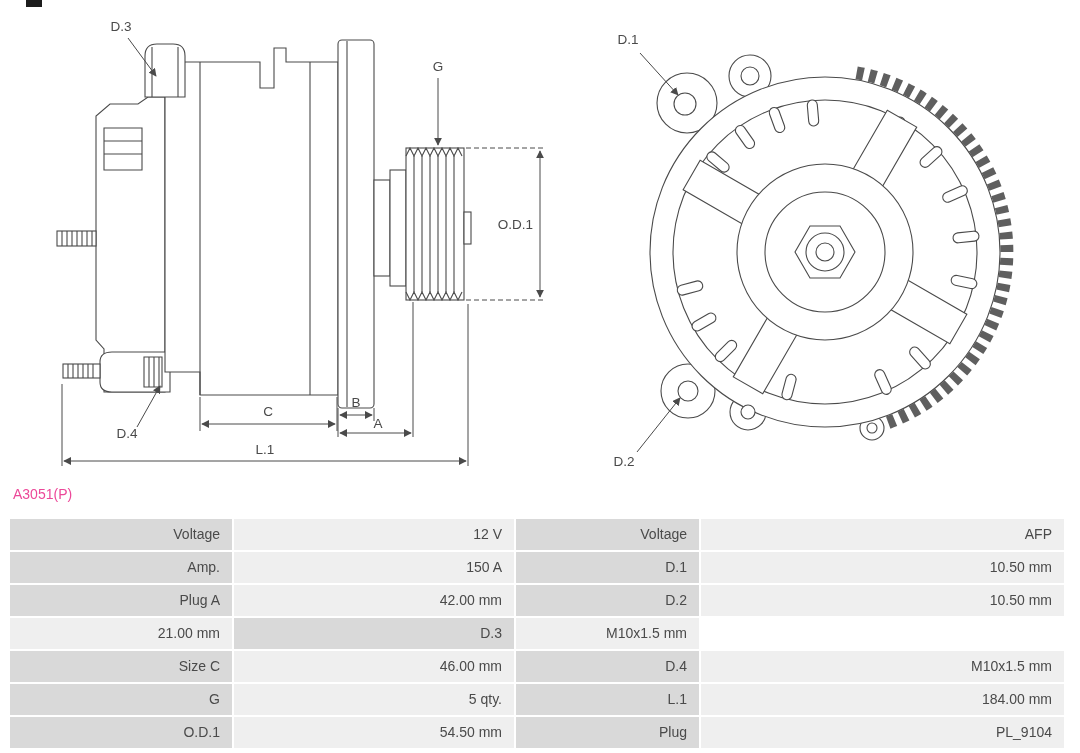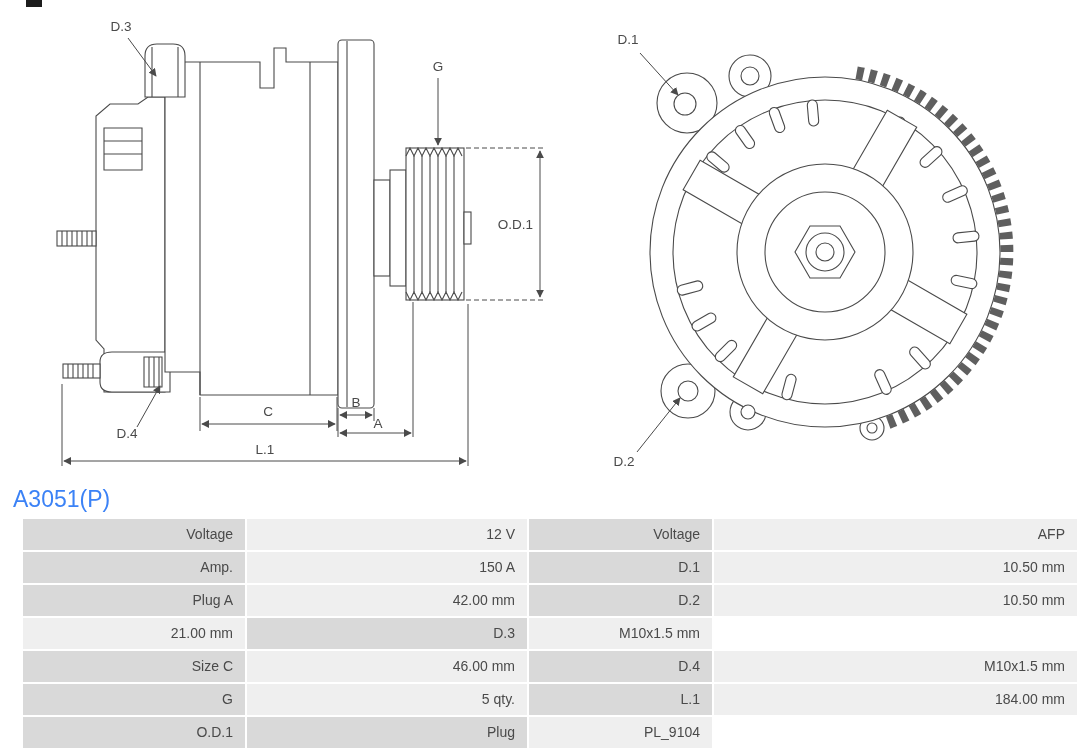--- a/index.html
+++ b/index.html
@@ -12,24 +12,24 @@
   .drawing { position:absolute; left:0; top:0; }
   .shape { fill:#ffffff; stroke:#4a4a4a; stroke-width:1.1; }
   .ln    { fill:none; stroke:#4a4a4a; stroke-width:1.1; }
   .slot  { fill:#ffffff; stroke:#4a4a4a; stroke-width:1.1; }
   .dim   { fill:none; stroke:#4a4a4a; stroke-width:1; }
   .dash  { stroke-dasharray:5 3; }
   .teeth { fill:none; stroke:#5f5f5f; stroke-width:13; stroke-dasharray:7 6; }
   text.dlabel { font-family:"Liberation Sans", sans-serif; font-size:13.5px; fill:#4a4a4a; }
 
   .part-number {
-    position:absolute; left:13px; top:486px; font-size:23px; color:#3b82f6;
+    position:absolute; left:13px; top:486px; font-size:14px; color:#ec4899;
   }
 
-  .spec-table { position:absolute; left:10px; top:519px; width:1054px;margin-left:13px; }
+  .spec-table { position:absolute; left:10px; top:519px; width:1054px; }
   .spec-row { display:grid; grid-template-columns:222px 280px 183px 1fr; gap:2px; margin-bottom:2px; }
   .cell {
     height:31px; line-height:31px; font-size:14px;
     text-align:right; padding-right:12px; box-sizing:border-box;
     white-space:nowrap; overflow:hidden;
   }
   .cell.label { background:#d9d9d9; }
   .cell.value { background:#efefef;text-align:right; }
 </style>
 </head>
@@ -204,16 +204,17 @@
     <div class="cell value">M10x1.5 mm</div>
   </div>
   <div class="spec-row">
     <div class="cell label">G</div>
     <div class="cell value">5 qty.</div>
     <div class="cell label">L.1</div>
     <div class="cell value">184.00 mm</div>
   </div>
   <div class="spec-row">
     <div class="cell label">O.D.1</div>
+    <div class="cell value">54.50 mm</div>
     <div class="cell label">Plug</div>
     <div class="cell value">PL_9104</div>
   </div>
 </div>
 
 </body></html>

